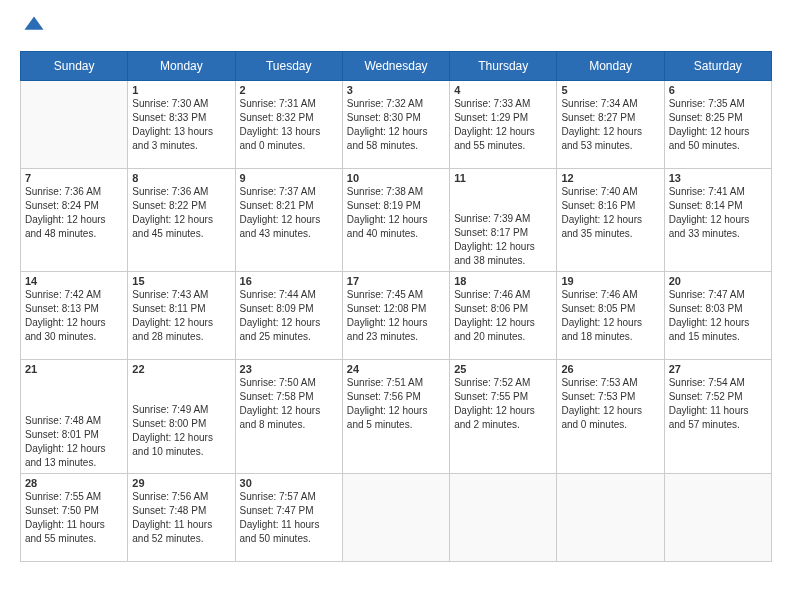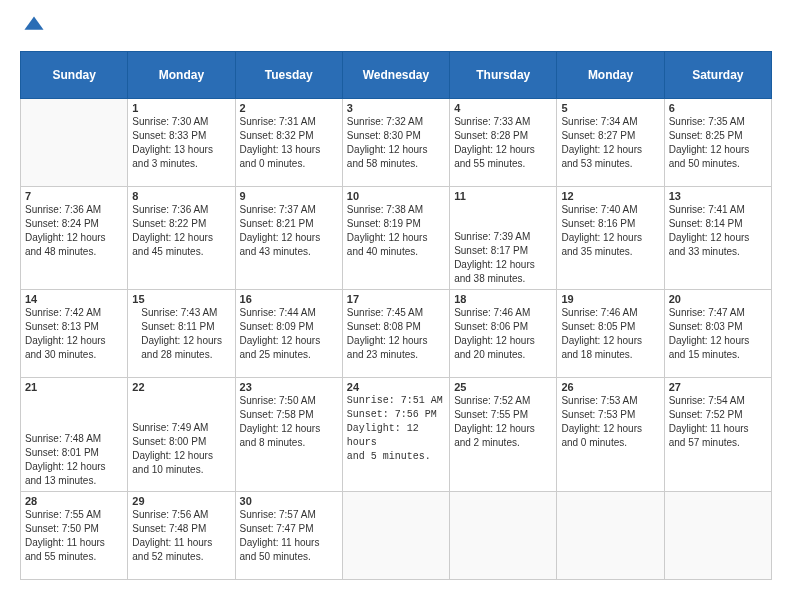--- a/index.html
+++ b/index.html
@@ -56,23 +56,23 @@
     }
     table {
       width: 100%;
       border-collapse: collapse;
       table-layout: fixed;
     }
     .day-header {
       background-color: #2a6db5;
       color: white;
       text-align: center;
-      padding: 16px 2px;
+      padding: 7px 2px;
       font-size: 12px;
-      font-weight: bold;
+      font-weight: normal;
       border: 1px solid #1a5da0;
     }
     .cell {
       border: 1px solid #ccc;
       vertical-align: top;
       padding: 3px 4px;
       height: 88px;
       font-size: 10px;
       color: #333;
     }
@@ -145,21 +145,21 @@
           <td class="cell">
             <span class="day-num">3</span>
             <div class="cell-info" style="white-space: pre-wrap;">Sunrise: 7:32 AM
 Sunset: 8:30 PM
 Daylight: 12 hours
 and 58 minutes.</div>
           </td>
           <td class="cell">
             <span class="day-num">4</span>
             <div class="cell-info" style="white-space: pre-wrap;">Sunrise: 7:33 AM
-Sunset: 8:28 PM
+Sunset: 1:29 PM
 Daylight: 12 hours
 and 55 minutes.</div>
           </td>
           <td class="cell">
             <span class="day-num">5</span>
             <div class="cell-info" style="white-space: pre-wrap;">Sunrise: 7:34 AM
 Sunset: 8:27 PM
 Daylight: 12 hours
 and 53 minutes.</div>
           </td>
@@ -225,36 +225,36 @@
         <tr>
           <td class="cell">
             <span class="day-num">14</span>
             <div class="cell-info" style="white-space: pre-wrap;">Sunrise: 7:42 AM
 Sunset: 8:13 PM
 Daylight: 12 hours
 and 30 minutes.</div>
           </td>
           <td class="cell">
             <span class="day-num">15</span>
-            <div class="cell-info" style="white-space: pre-wrap; margin-left: 9px;">Sunrise: 7:43 AM
+            <div class="cell-info" style="white-space: pre-wrap;">Sunrise: 7:43 AM
 Sunset: 8:11 PM
 Daylight: 12 hours
 and 28 minutes.</div>
           </td>
           <td class="cell">
             <span class="day-num">16</span>
             <div class="cell-info" style="white-space: pre-wrap;">Sunrise: 7:44 AM
 Sunset: 8:09 PM
 Daylight: 12 hours
 and 25 minutes.</div>
           </td>
           <td class="cell">
             <span class="day-num">17</span>
             <div class="cell-info" style="white-space: pre-wrap;">Sunrise: 7:45 AM
-Sunset: 8:08 PM
+Sunset: 12:08 PM
 Daylight: 12 hours
 and 23 minutes.</div>
           </td>
           <td class="cell">
             <span class="day-num">18</span>
             <div class="cell-info" style="white-space: pre-wrap;">Sunrise: 7:46 AM
 Sunset: 8:06 PM
 Daylight: 12 hours
 and 20 minutes.</div>
           </td>
@@ -290,21 +290,21 @@
           </td>
           <td class="cell">
             <span class="day-num">23</span>
             <div class="cell-info" style="white-space: pre-wrap;">Sunrise: 7:50 AM
 Sunset: 7:58 PM
 Daylight: 12 hours
 and 8 minutes.</div>
           </td>
           <td class="cell">
             <span class="day-num">24</span>
-            <div class="cell-info" style="white-space: pre-wrap; font-family: Liberation Mono, monospace;">Sunrise: 7:51 AM
+            <div class="cell-info" style="white-space: pre-wrap;">Sunrise: 7:51 AM
 Sunset: 7:56 PM
 Daylight: 12 hours
 and 5 minutes.</div>
           </td>
           <td class="cell">
             <span class="day-num">25</span>
             <div class="cell-info" style="white-space: pre-wrap;">Sunrise: 7:52 AM
 Sunset: 7:55 PM
 Daylight: 12 hours
 and 2 minutes.</div>

